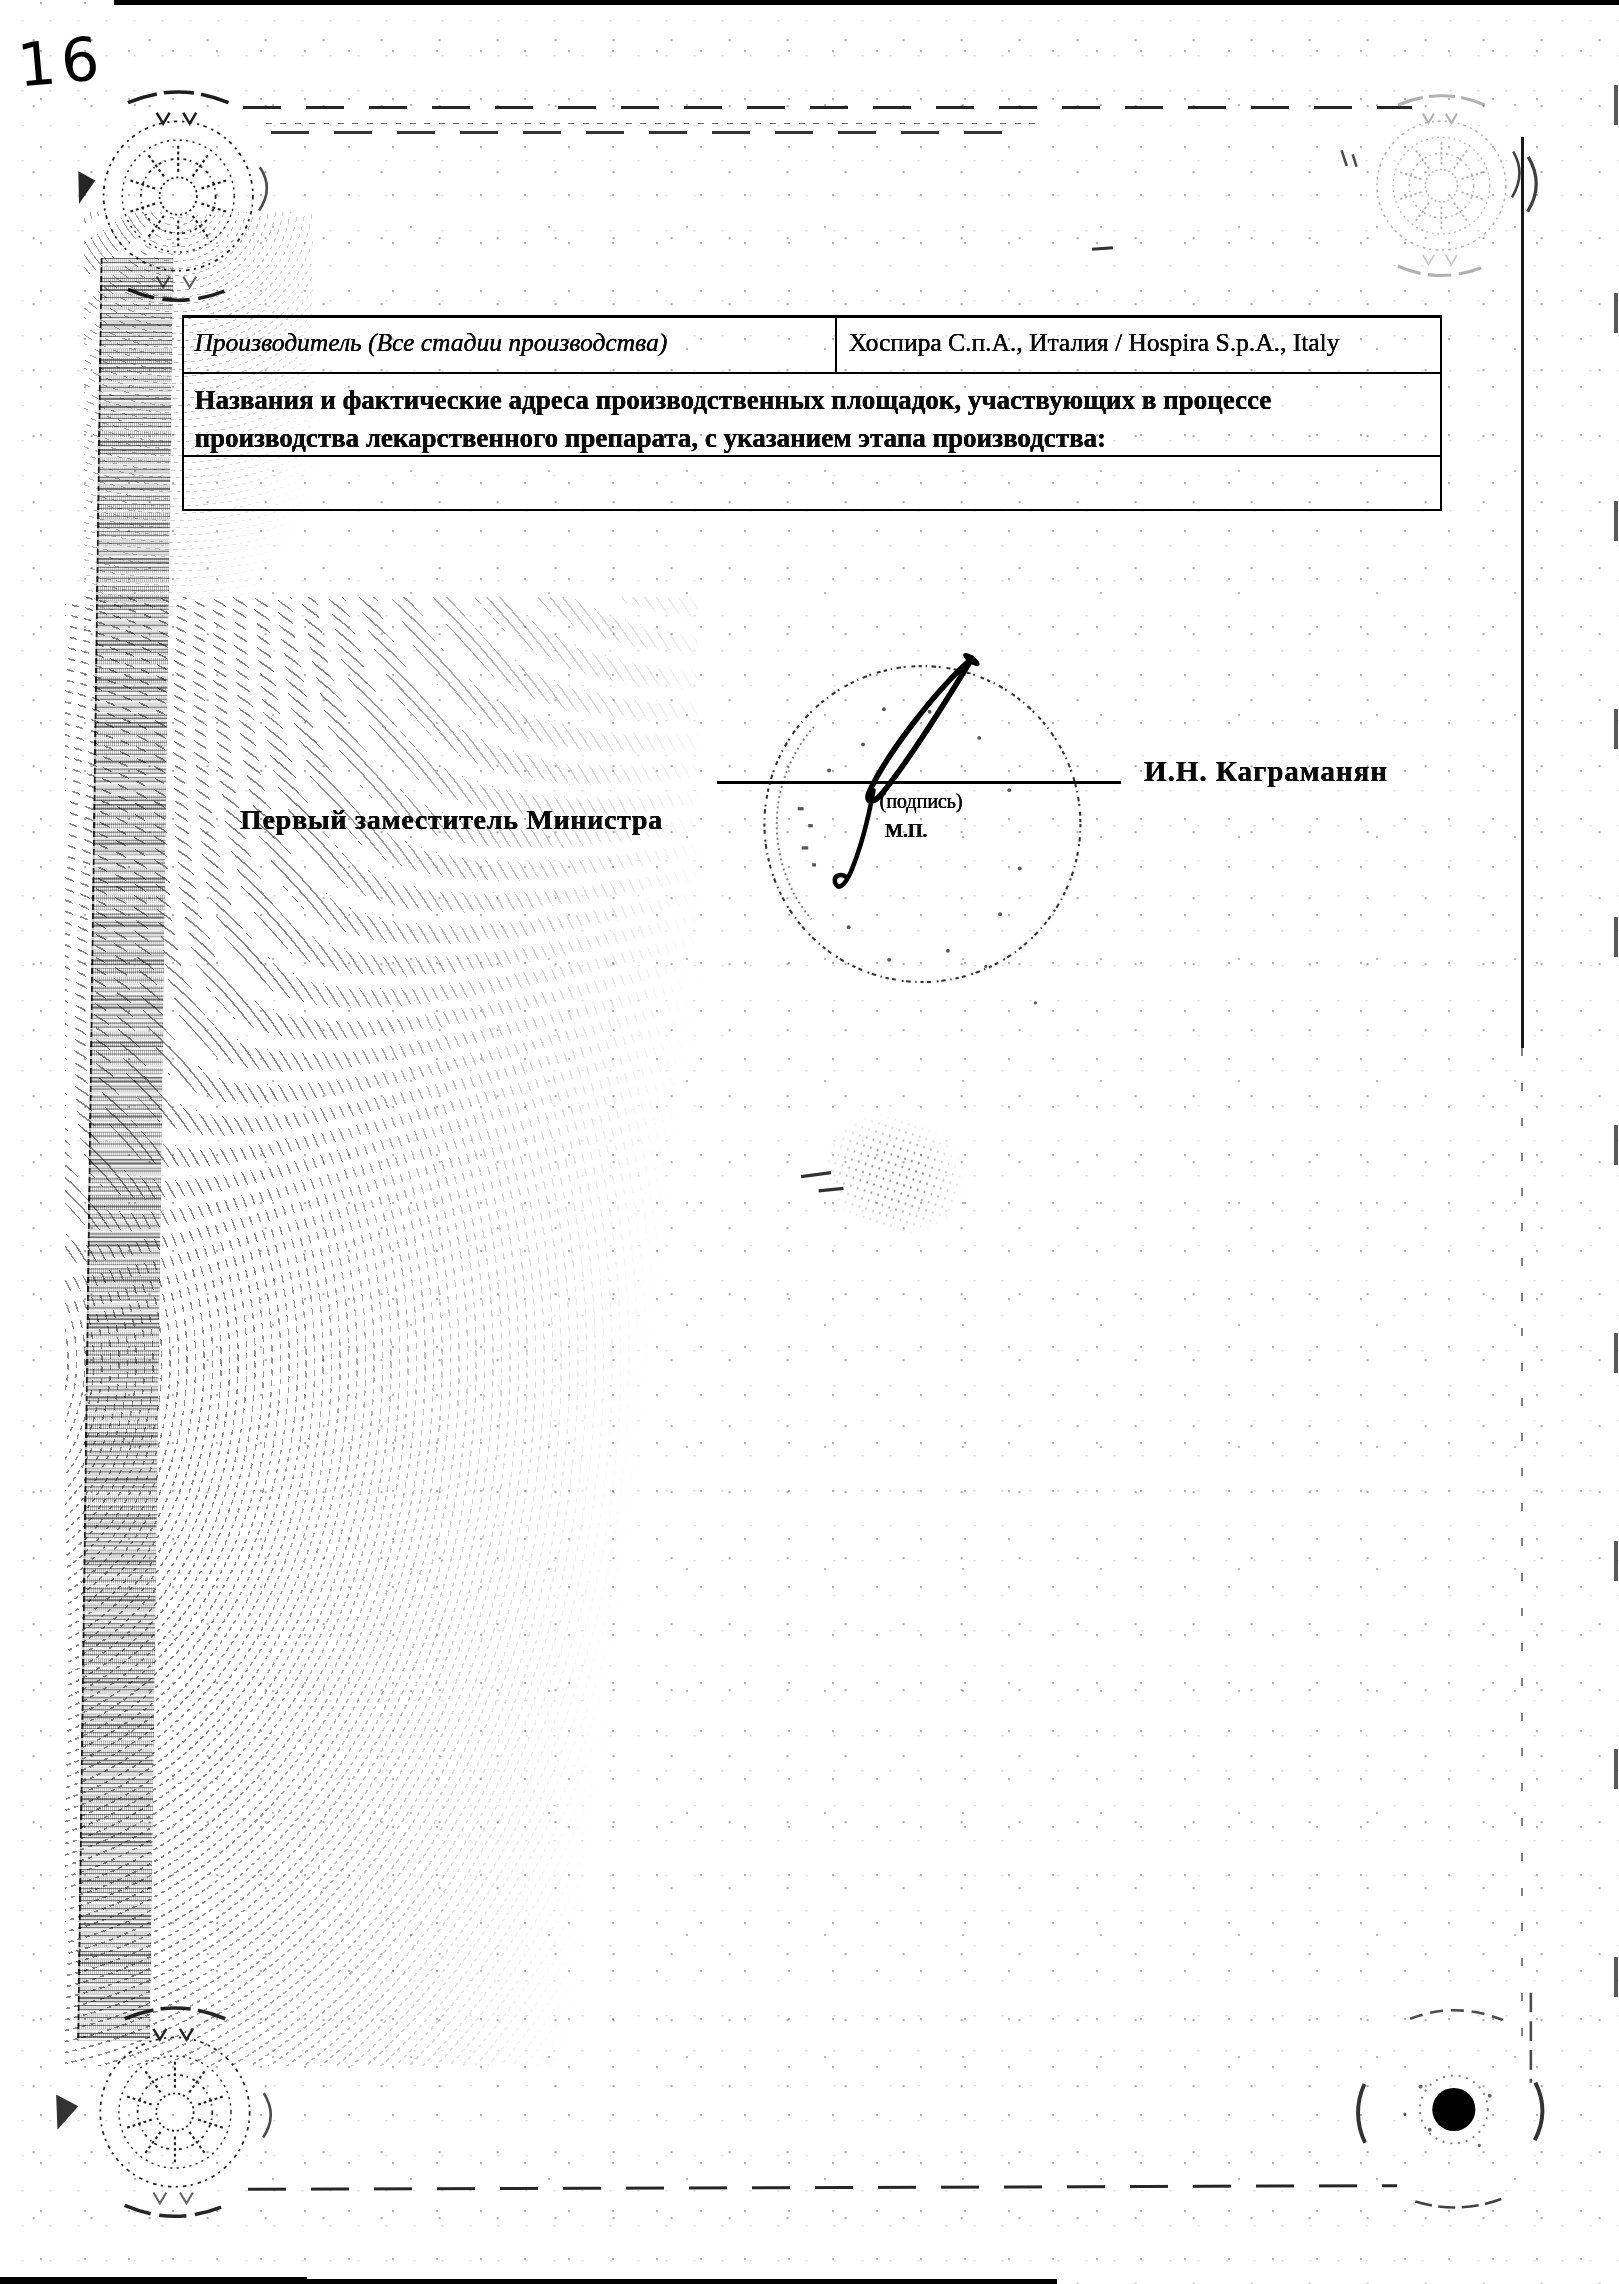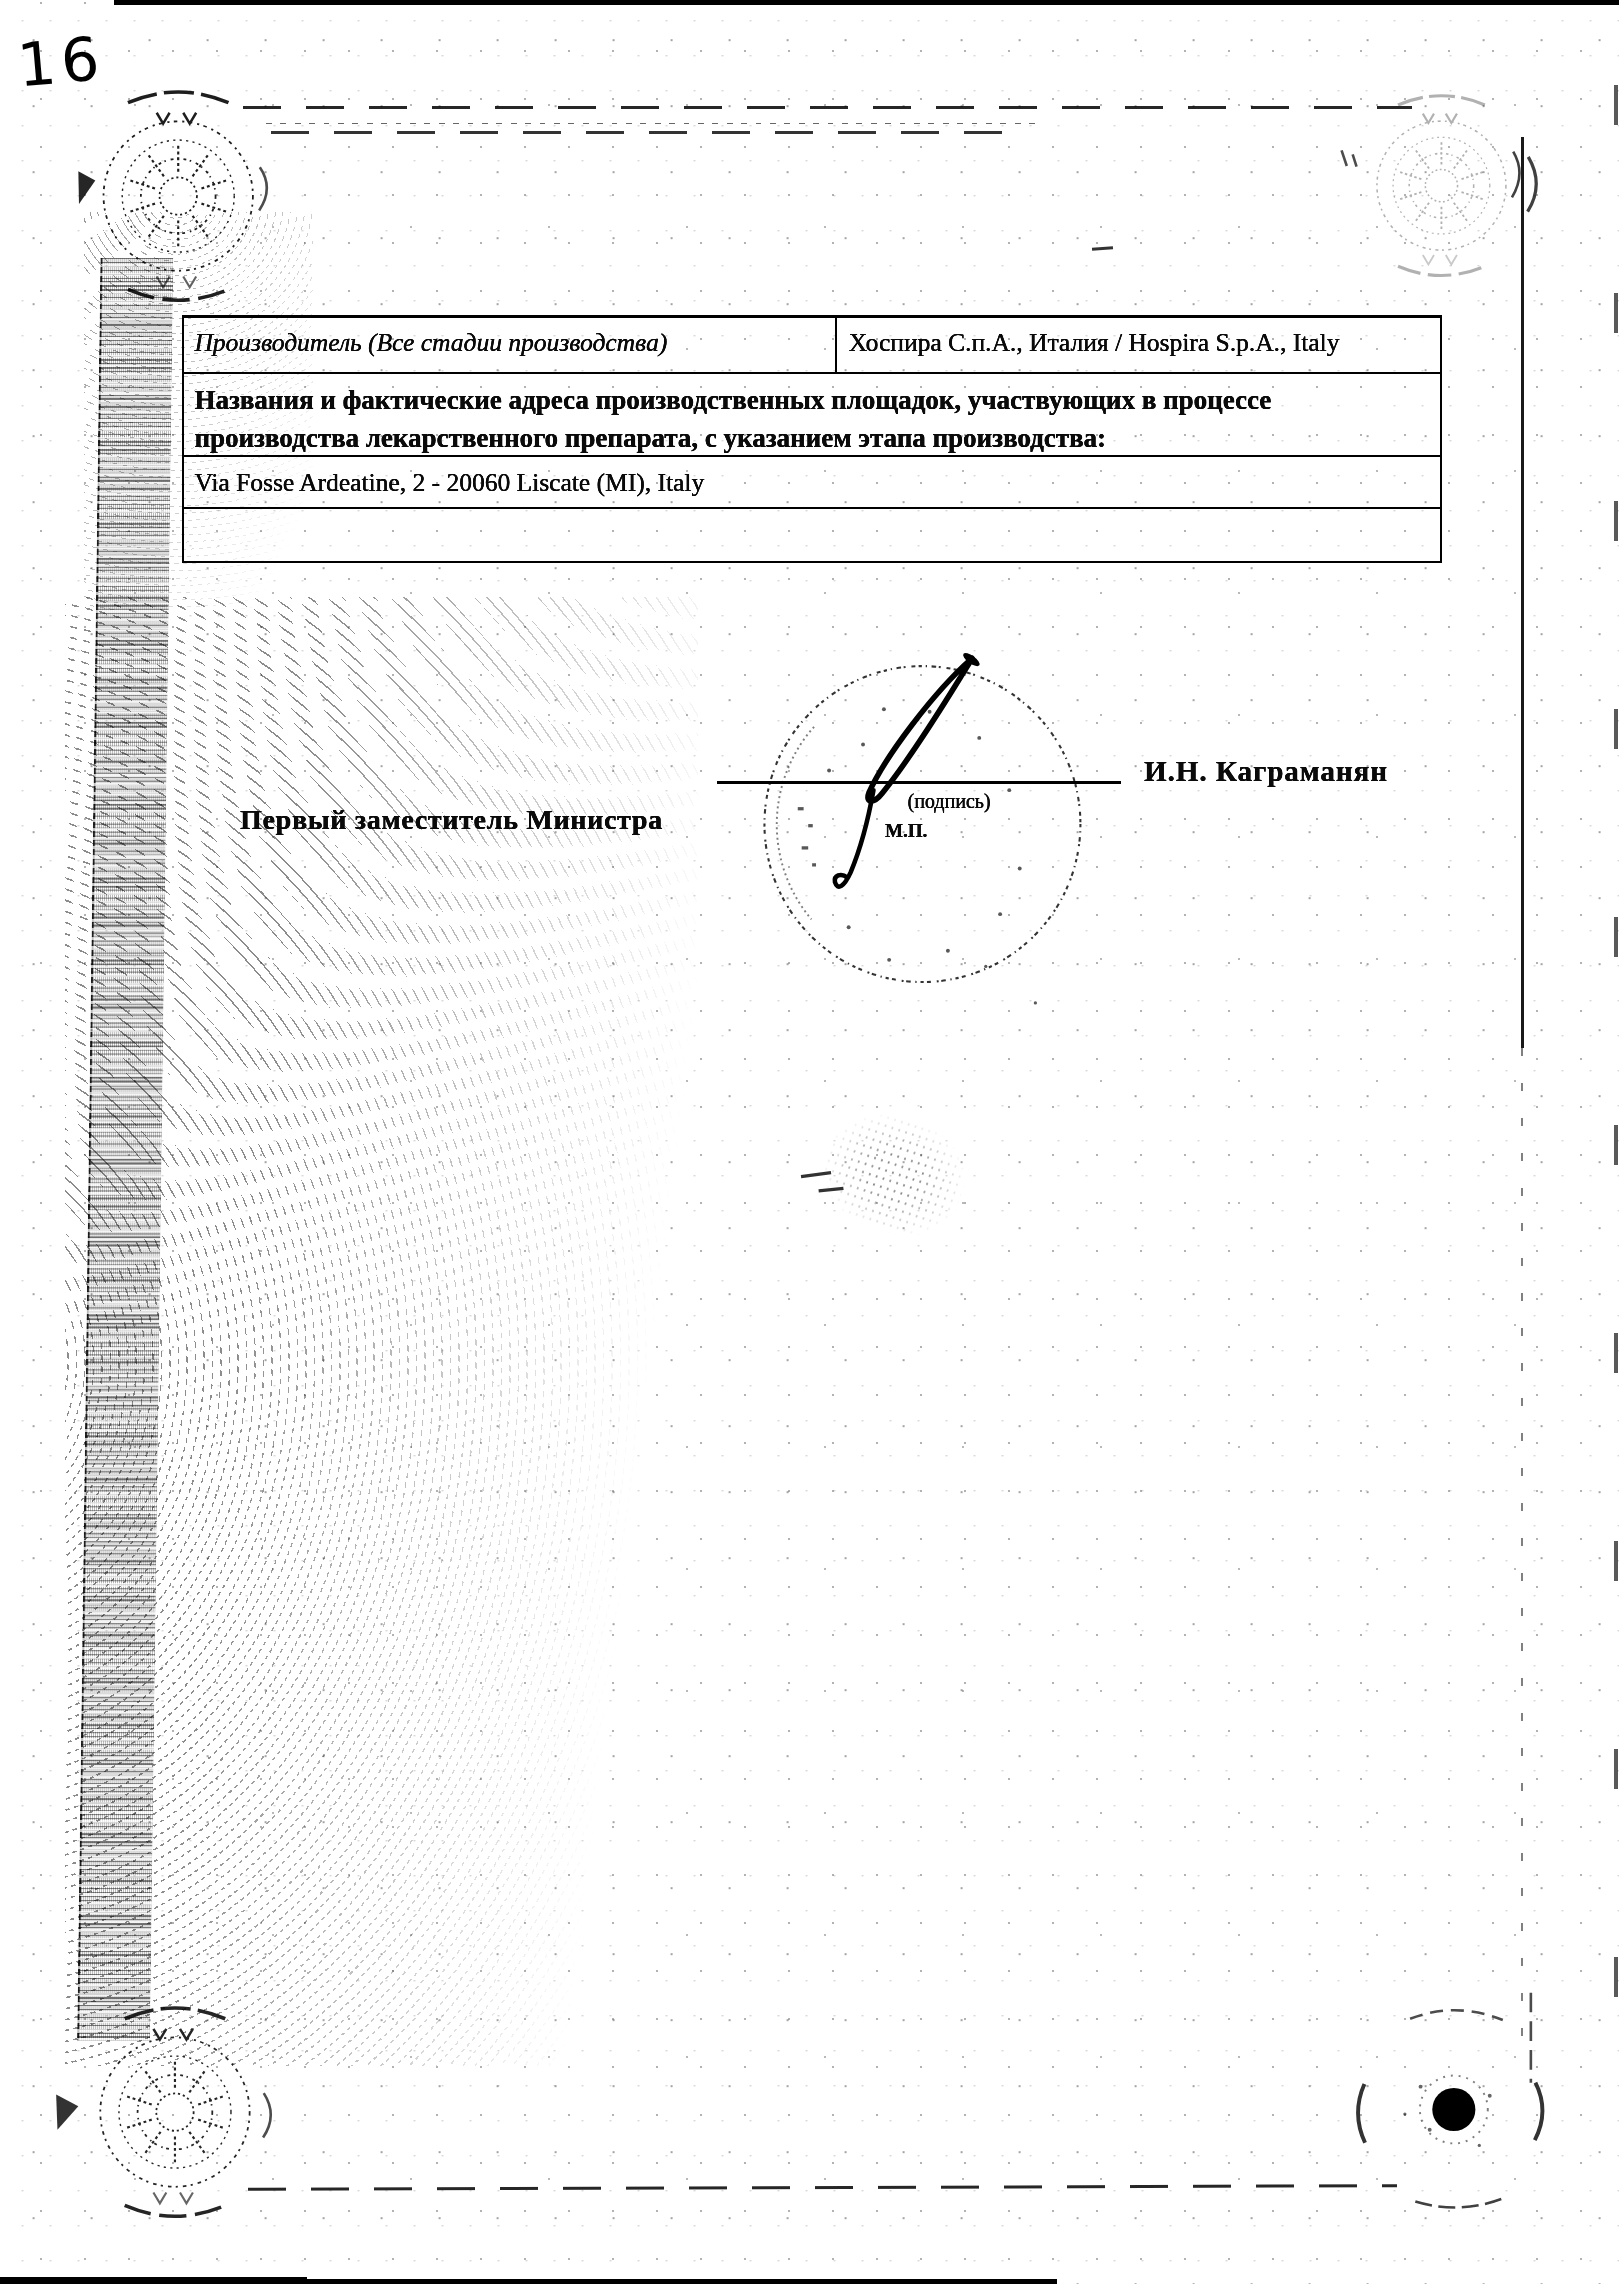--- a/index.html
+++ b/index.html
@@ -86,21 +86,21 @@
     font-weight:bold; font-size:27px; line-height:38px; height:81px; }
   .tcell-label { width:653px; border-right:2px solid #000; padding:9.8px 0 0 10.4px;
     font-style:italic; font-size:25.5px; }
   .tcell-value { flex:1; padding:9.8px 0 0 11.8px; font-size:25.5px; }
   .tcell-addr  { width:100%; padding:11px 0 0 10.4px; font-size:25.5px; }
   .h-pair { height:54px; } .h-addr { height:52px; } .h-last { height:50px; }
 
   
   .sig-title { left:240px; top:804px; font-size:28px; font-weight:bold; letter-spacing:0.7px; z-index:3; }
   .sig-line  { left:717px; top:781px; width:404px; height:3.3px; background:#000; z-index:3; }
-  .sig-caption { left:877px; top:790px; width:144px; text-align:center; font-size:20px; z-index:3; }
+  .sig-caption { left:849px; top:790px; width:144px; text-align:center; font-size:20px; z-index:3; }
   .seal-mark { left:885px; top:820px; font-size:19px; z-index:3;font-weight:bold; }
   .signer-name { left:1144px; top:755px; font-size:29px; font-weight:bold; letter-spacing:1px; z-index:3;text-align:center; }
 
   svg.overlay { position:absolute; left:0; top:0; z-index:4; pointer-events:none; }
 </style>
 </head>
 <body>
 
 <div id="page">
 
@@ -127,23 +127,20 @@
   <div class="abs bar" style="left:1092px;top:247px;width:21px;height:3.3px;opacity:.8;transform:rotate(-4deg);"></div>
 
 
   <div class="abs mtable">
     <div class="trow h-pair">
       <div class="tcell-label txt">Производитель (Все стадии производства)</div>
       <div class="tcell-value txt">Хоспира С.п.А., Италия / Hospira S.p.A., Italy</div>
     </div>
     <div class="trow">
       <div class="tcell-title txt">Названия и фактические адреса производственных площадок, участвующих в процессе производства лекарственного препарата, с указанием этапа производства:</div>
-    </div>
-    <div class="trow h-addr">
-      <div class="tcell-addr txt">Via Fosse Ardeatine, 2 - 20060 Liscate (MI), Italy</div>
     </div>
     <div class="trow h-pair">
     </div>
   </div>
 
   <div class="abs sig-title txt">Первый заместитель Министра</div>
   <div class="abs sig-line"></div>
   <div class="abs sig-caption txt">(подпись)</div>
   <div class="abs seal-mark txt">М.П.</div>
   <div class="abs signer-name txt">И.Н. Каграманян</div>

